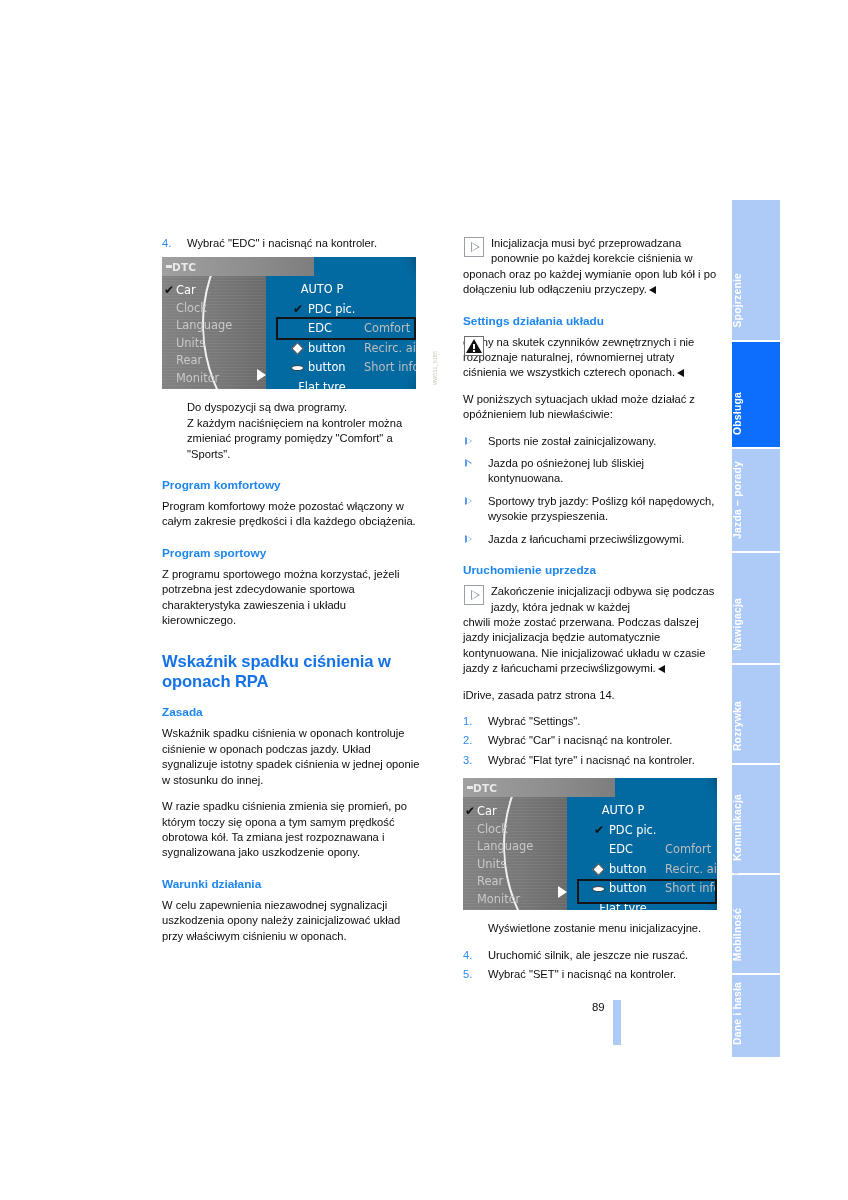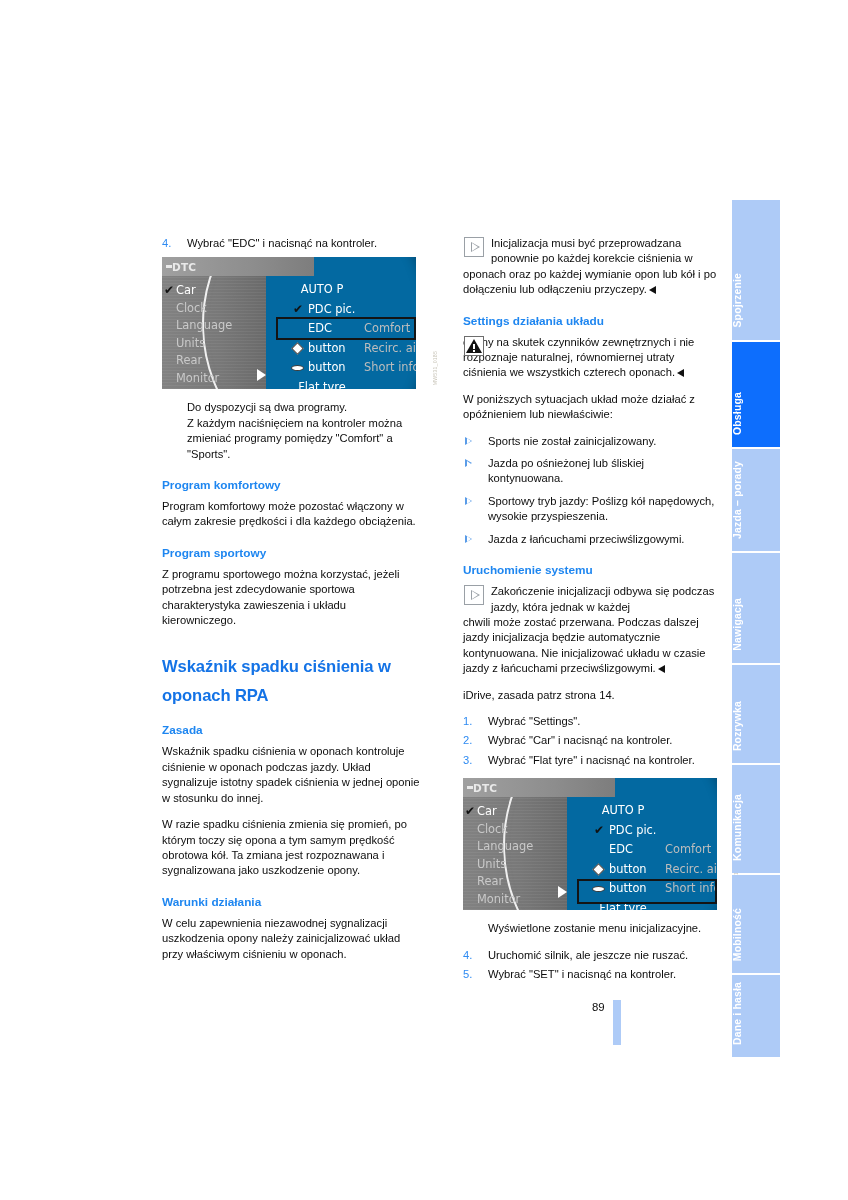--- a/index.html
+++ b/index.html
@@ -27,21 +27,21 @@
   .col-left  { left: 162px; }
   .col-right { left: 441px; margin-left: 22px; }
 
   p { margin: 0 0 11px 0; }
   p.tight { margin-bottom: 0; }
 
   
   h1.sec-title {
     color: #1473e6;
     font-size: 16.6px;
-    line-height: 29px;
+    line-height: 20px;
     font-weight: bold;
     margin: 24px 0 13px 0;
     letter-spacing: -0.1px;
   }
   h2.sub-title {
     color: #1e86f0;
     font-size: 11.8px;
     line-height: 14px;
     font-weight: bold;
     margin: 16px 0 7px 0;
@@ -496,21 +496,21 @@
       <div class="tri-item">
         <span class="tri"></span>
         <span>Sportowy tryb jazdy: Poślizg kół napędowych, wysokie przyspieszenia.</span>
       </div>
       <div class="tri-item">
         <span class="tri"></span>
         <span>Jazda z łańcuchami przeciwślizgowymi.</span>
       </div>
     </div>
 
-    <h2 class="sub-title">Uruchomienie systemu</h2>
+    <h2 class="sub-title">Uruchomienie uprzedza</h2>
 
     <div class="note">
       <div class="icon-box">
           <span class="play"></span>
         </div>
       <p class="body">
         <span class="ind">Zakończenie inicjalizacji odbywa się podczas jazdy, która jednak w każdej</span>
         <span>chwili może zostać przerwana. Podczas dalszej jazdy inicjalizacja będzie automatycznie kontynuowana. Nie inicjalizować układu w czasie jazdy z łańcuchami przeciwślizgowymi.</span><span class="endmark"></span>
       </p>
     </div>

